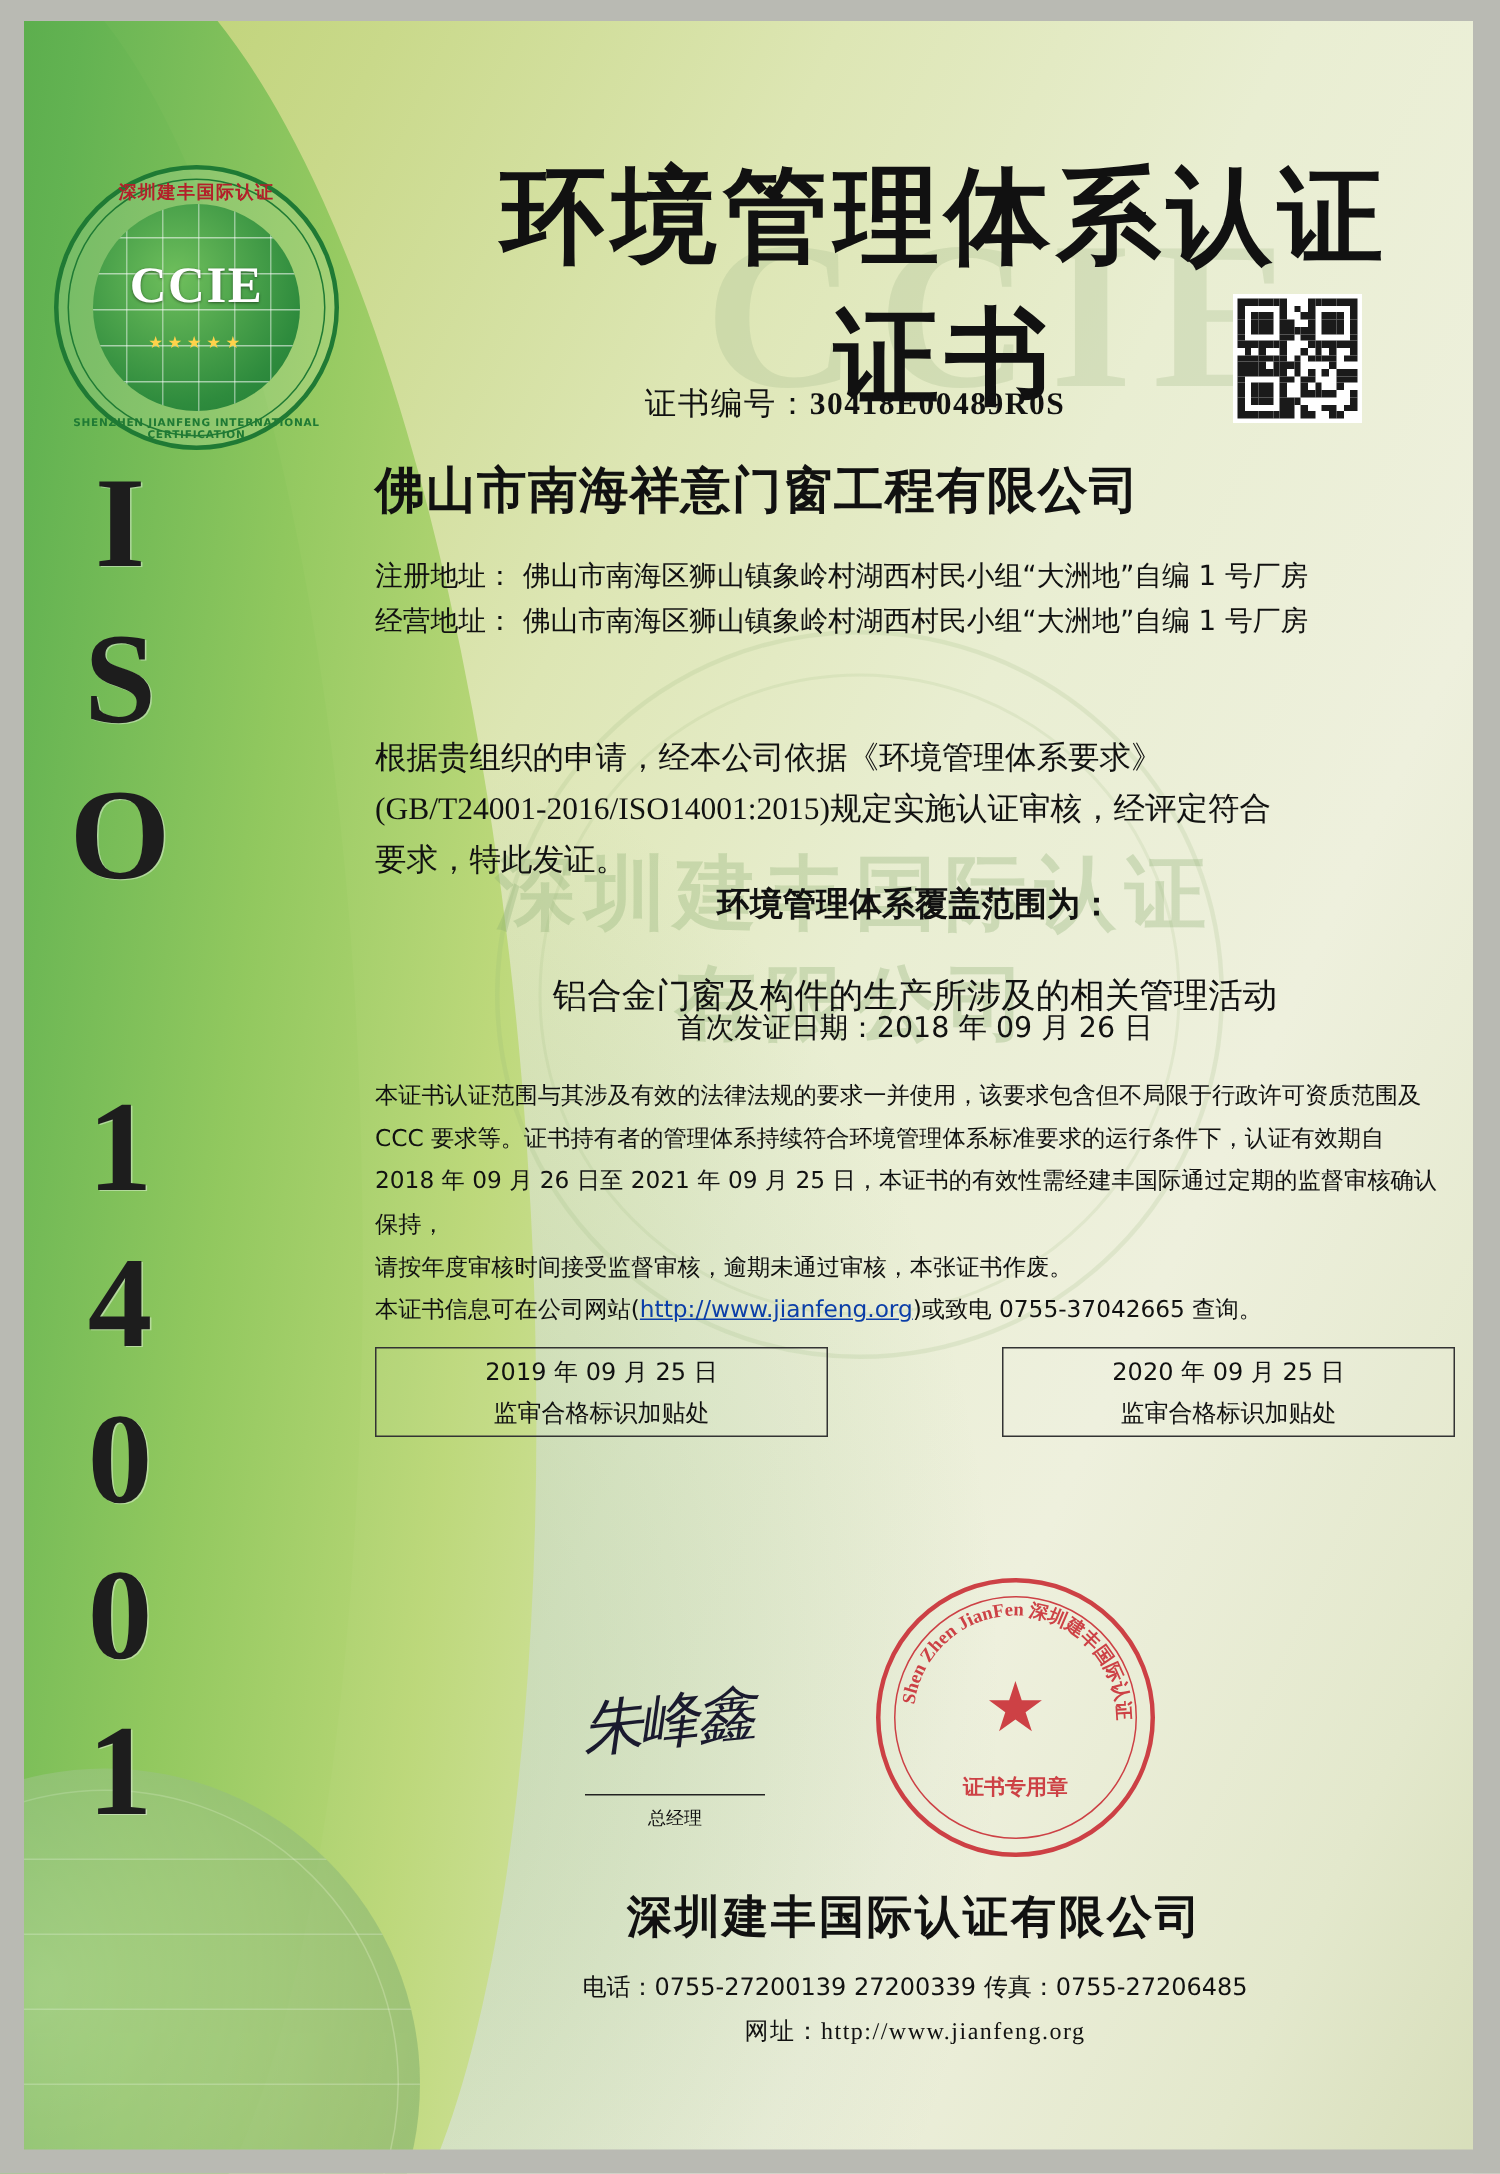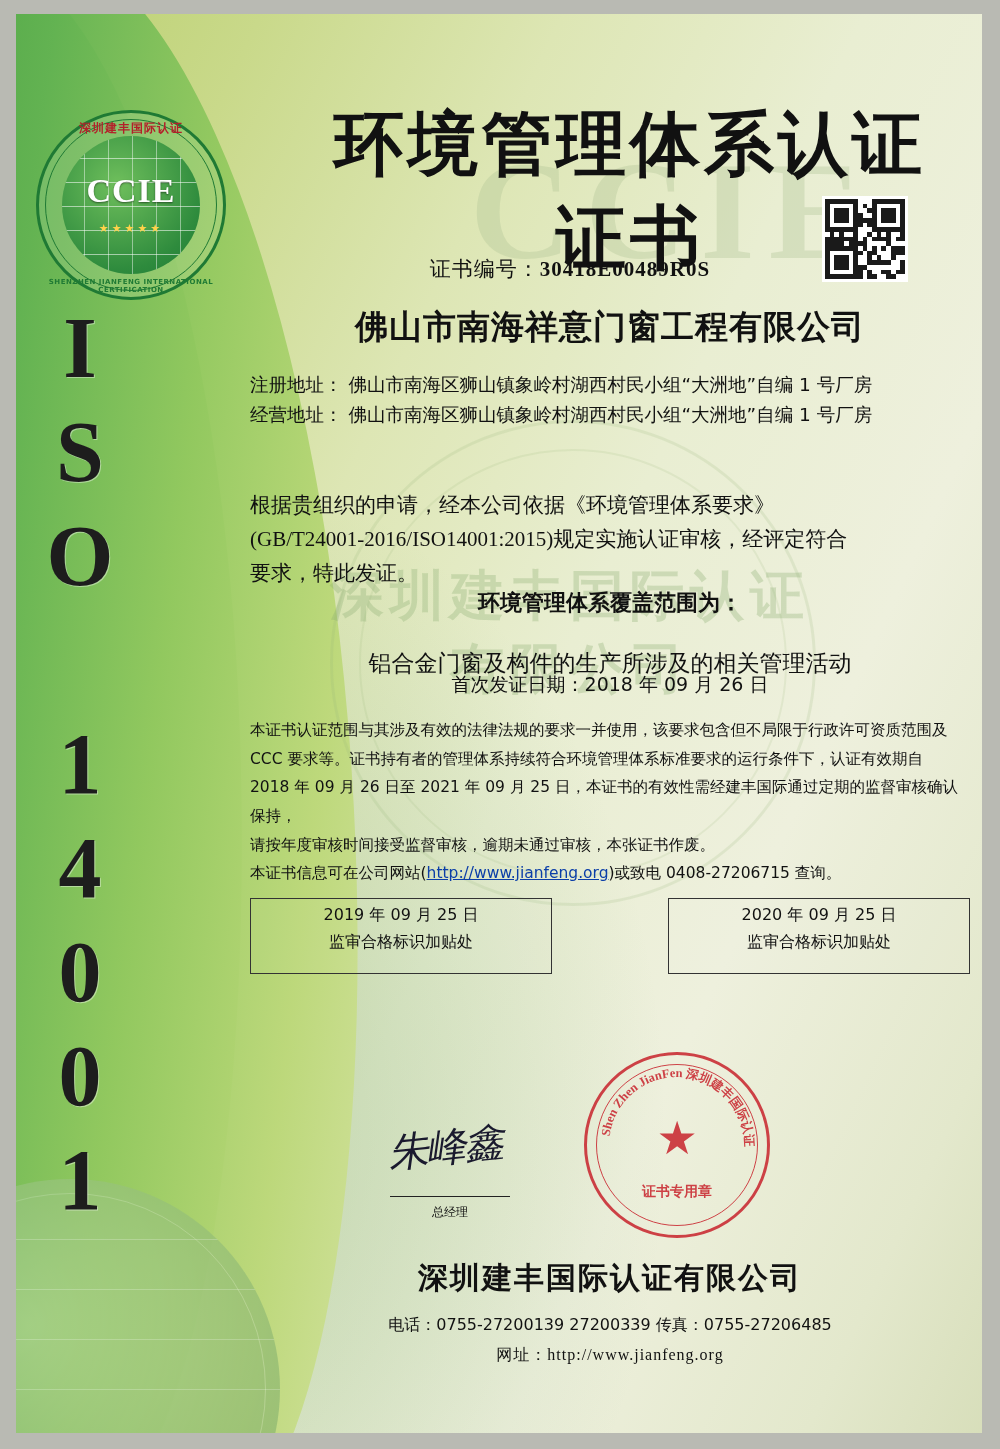--- a/index.html
+++ b/index.html
@@ -128,21 +128,21 @@
   .qr-grid i{background:transparent;}
   .qr-grid i.on{background:#1a1a1a;}
 
   .cert-no{
     position:absolute;left:330px;top:255px;width:480px;text-align:center;
     font-size:21px;color:#111;letter-spacing:1px;
   }
   .cert-no b{font-family:"Liberation Serif",serif;letter-spacing:1px;}
 
   .company{
-    position:absolute;left:250px;top:305px;width:720px;text-align:center;
+    position:absolute;left:250px;top:305px;width:720px;
     font-size:33px;font-weight:bold;color:#111;letter-spacing:1px;
   }
 
   .addr-block{position:absolute;left:250px;top:370px;width:720px;font-size:18.5px;color:#111;line-height:1.62;}
   .addr-row{display:flex;gap:6px;}
   .addr-label{white-space:nowrap;}
   .addr-val{white-space:nowrap;}
 
   .code-row{
     position:absolute;left:250px;top:446px;width:720px;font-size:19px;color:#111;
@@ -167,21 +167,21 @@
     font-size:19px;color:#111;
   }
 
   .legal{
     position:absolute;left:250px;top:716px;width:720px;font-size:15.5px;color:#111;line-height:1.85;
   }
   .legal a{color:#0b3ea8;text-decoration:underline;}
 
   .stamp-boxes{position:absolute;left:250px;top:898px;width:720px;display:flex;justify-content:space-between;}
   .stamp-box{
-    width:292px;border:1px solid #333;padding:6px 4px 20px;text-align:center;background:rgba(255,255,255,.04);
+    width:292px;border:1px solid #333;padding:6px 4px 4px;text-align:center;background:rgba(255,255,255,.04);
   }
   .stamp-box .d{font-size:16px;color:#111;margin-bottom:6px;}
   .stamp-box .t{font-size:16px;color:#111;}
 
   
   .sign{
     position:absolute;left:360px;top:1120px;width:170px;text-align:center;
     font-family:"Liberation Serif",serif;font-size:40px;color:#1a1a2e;
     transform:rotate(-6deg);font-style:italic;letter-spacing:-2px;
   }
@@ -581,21 +581,21 @@
   <div class="scope-head">环境管理体系覆盖范围为：</div>
   <div class="scope-body">铝合金门窗及构件的生产所涉及的相关管理活动</div>
   <div class="first-issue">首次发证日期：2018 年 09 月 26 日</div>
 
   <div class="legal">
     <div>本证书认证范围与其涉及有效的法律法规的要求一并使用，该要求包含但不局限于行政许可资质范围及</div>
     <div>CCC 要求等。证书持有者的管理体系持续符合环境管理体系标准要求的运行条件下，认证有效期自</div>
     <div>2018 年 09 月 26 日至 2021 年 09 月 25 日，本证书的有效性需经建丰国际通过定期的监督审核确认保持，</div>
     <div>请按年度审核时间接受监督审核，逾期未通过审核，本张证书作废。</div>
     <div>
-      <span>本证书信息可在公司网站(</span><a href="#">http://www.jianfeng.org</a><span>)或致电 0408-27206715 查询。</span>
+      <span>本证书信息可在公司网站(</span><a href="#">http://www.jianfeng.org</a><span>)或致电 0755-37042665 查询。</span>
     </div>
   </div>
 
   <div class="stamp-boxes">
     <div class="stamp-box">
       <div class="d">2019 年 09 月 25 日</div>
       <div class="t">监审合格标识加贴处</div>
     </div>
     <div class="stamp-box">
       <div class="d">2020 年 09 月 25 日</div>

